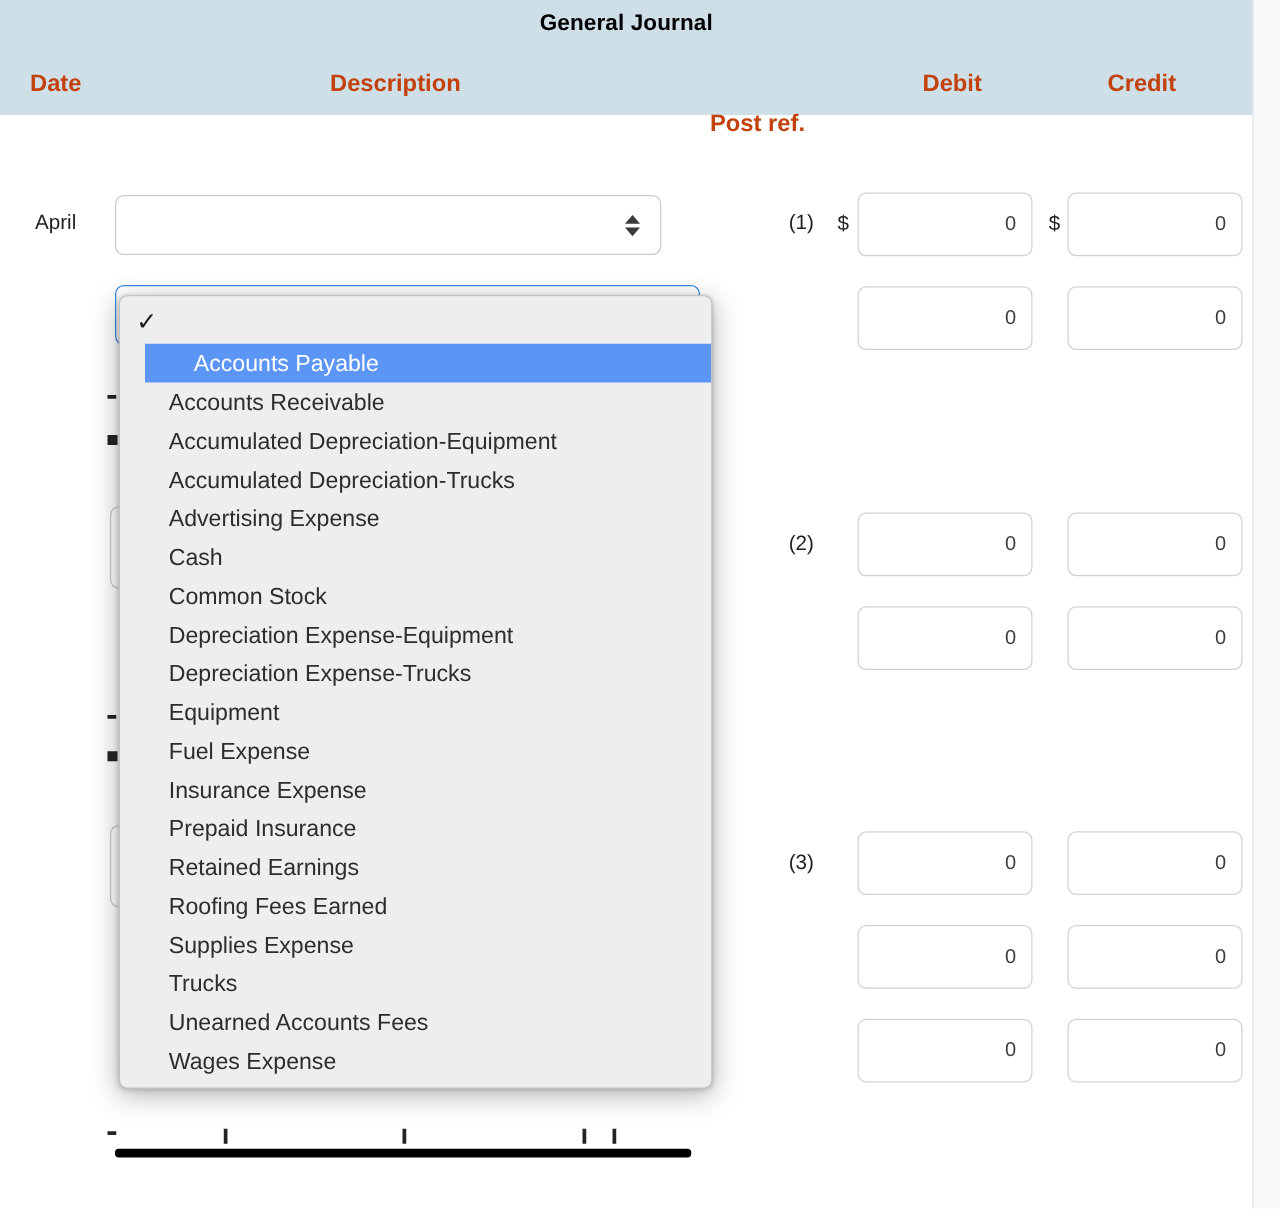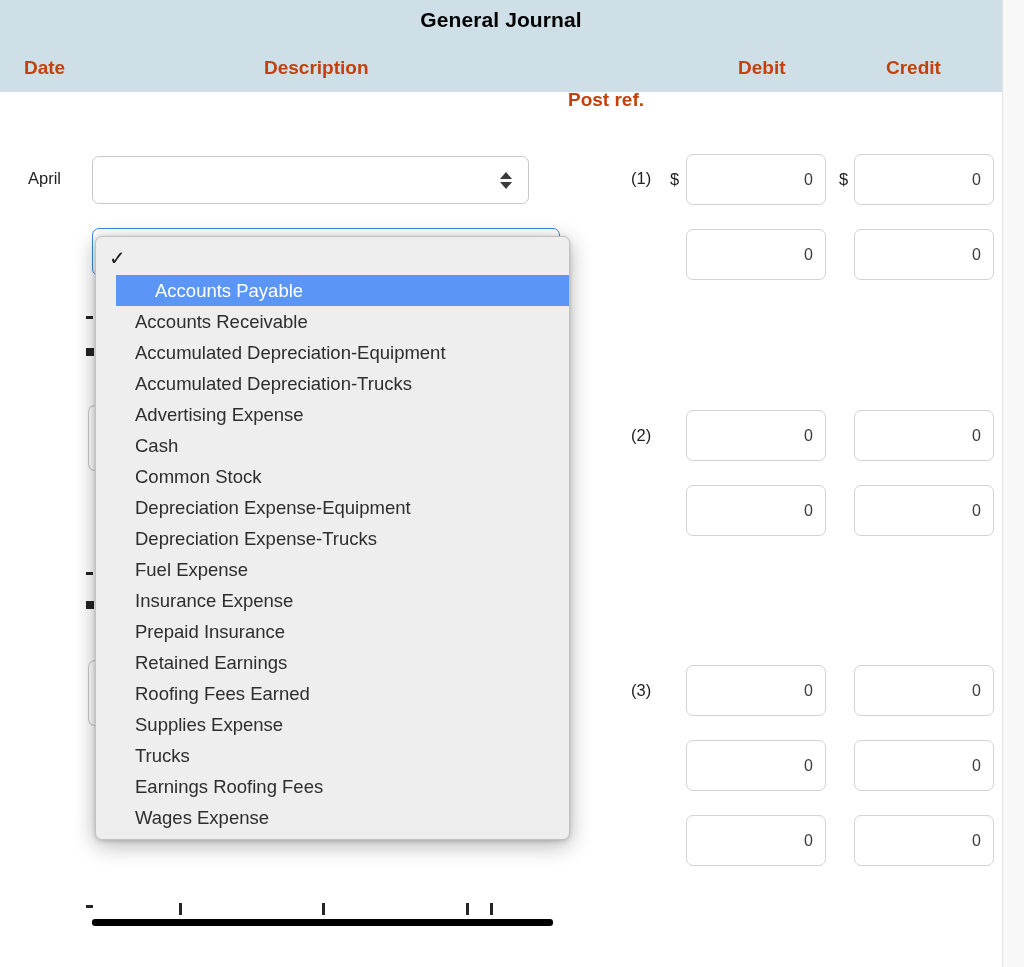--- a/index.html
+++ b/index.html
@@ -32,21 +32,21 @@
     position: absolute;
     left: 0; top: 0;
     width: 1002px; height: 92px;
     background: #cfdfe8;
   }
   .journal-title {
     position: absolute;
     left: 0; top: 8px;
     width: 1002px;
     text-align: center;
-    font-size: 21px;
+    font-size: 18px;
     font-weight: bold;
     color: #000;
     letter-spacing: 0.1px;
   }
   .col-head {
     position: absolute;
     top: 57px;
     font-size: 19px;
     font-weight: bold;
     color: #c2410c;
@@ -251,26 +251,27 @@
       </div>
       <div class="dd-item selected"><span>Accounts Payable</span></div>
       <div class="dd-item"><span>Accounts Receivable</span></div>
       <div class="dd-item"><span>Accumulated Depreciation-Equipment</span></div>
       <div class="dd-item"><span>Accumulated Depreciation-Trucks</span></div>
       <div class="dd-item"><span>Advertising Expense</span></div>
       <div class="dd-item"><span>Cash</span></div>
       <div class="dd-item"><span>Common Stock</span></div>
       <div class="dd-item"><span>Depreciation Expense-Equipment</span></div>
       <div class="dd-item"><span>Depreciation Expense-Trucks</span></div>
+      <div class="dd-item"><span>Equipment</span></div>
       <div class="dd-item"><span>Fuel Expense</span></div>
       <div class="dd-item"><span>Insurance Expense</span></div>
       <div class="dd-item"><span>Prepaid Insurance</span></div>
       <div class="dd-item"><span>Retained Earnings</span></div>
       <div class="dd-item"><span>Roofing Fees Earned</span></div>
       <div class="dd-item"><span>Supplies Expense</span></div>
       <div class="dd-item"><span>Trucks</span></div>
-      <div class="dd-item"><span>Earnings Roofing Fees</span></div>
+      <div class="dd-item"><span>Unearned Accounts Fees</span></div>
       <div class="dd-item"><span>Wages Expense</span></div>
     </div>
 
   <div class="h-scrollbar"></div>
 
 </div>
 
 </body></html>

